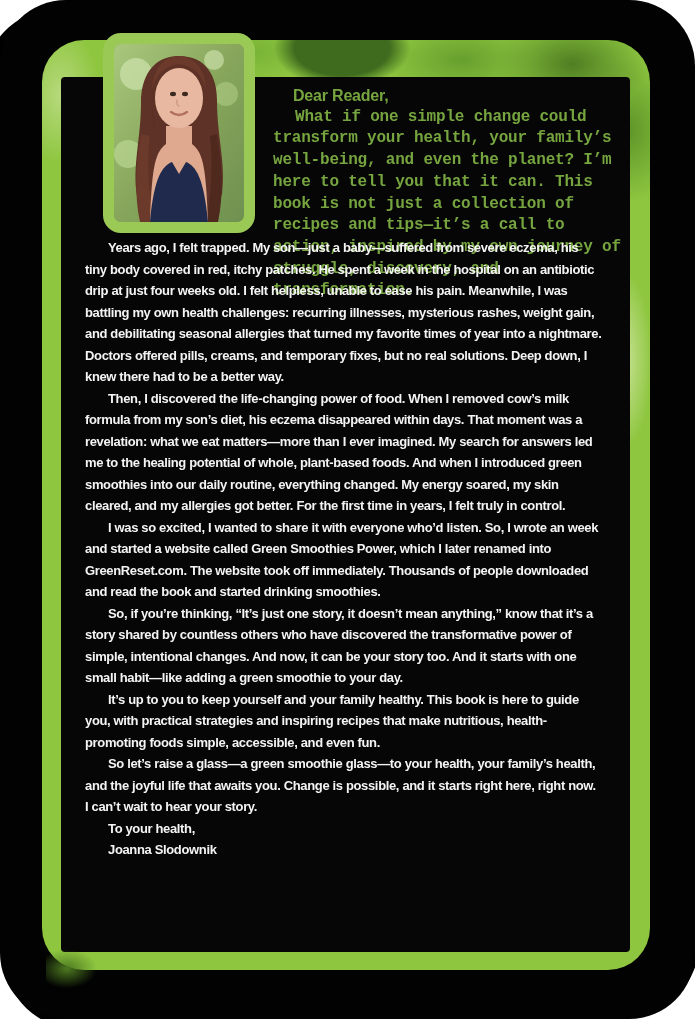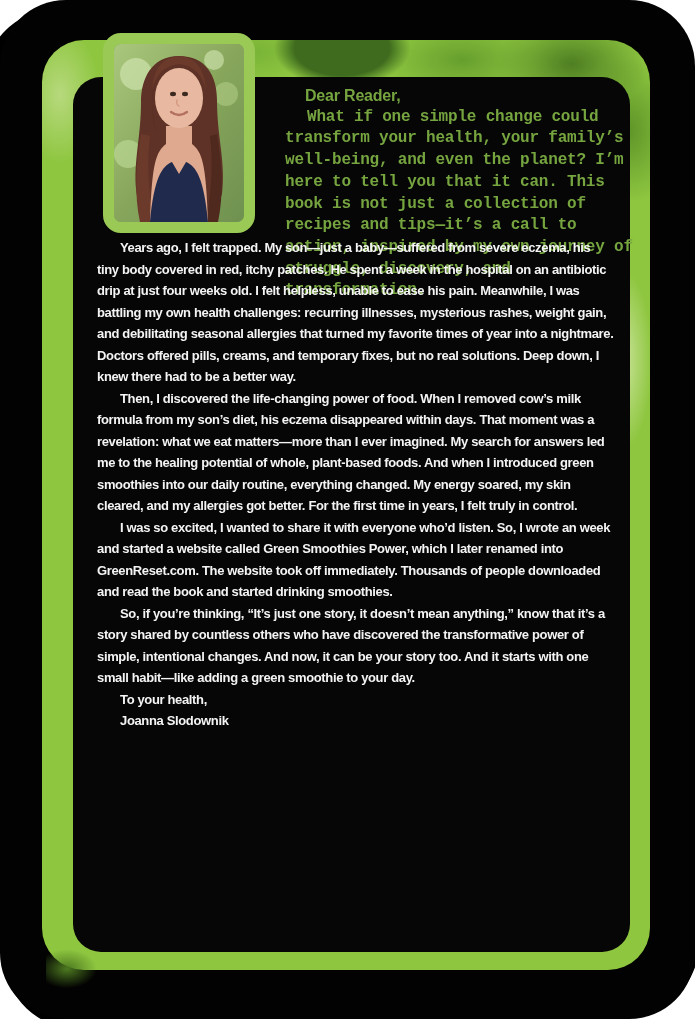--- a/index.html
+++ b/index.html
@@ -26,21 +26,21 @@
       radial-gradient(120px 60px at 420px 20px, #679f2e 0%, rgba(103,159,46,0) 68%),
       radial-gradient(110px 70px at 530px 24px, #4e7e22 0%, rgba(78,126,34,0) 70%),
       radial-gradient(85px 110px at 585px 90px, #5d9428 0%, rgba(93,148,40,0) 66%),
       radial-gradient(70px 45px at 215px 12px, #7ab437 0%, rgba(122,180,55,0) 70%),
       radial-gradient(55px 95px at 18px 55px,  #b7d97d 0%, rgba(183,217,125,0) 72%),
       radial-gradient(40px 120px at 580px 320px, #cde59c 0%, rgba(205,229,156,0) 75%);
   }
   
   .panel{
     position:absolute;left:19px;top:37px;right:20px;bottom:18px;
-    background:#060606;border-radius:28px;margin-left:12px;
+    background:#060606;border-radius:4px;
   }
   
   .photo{
     position:absolute;left:103px;top:33px;width:130px;height:178px;
     border:11px solid #9aca55;border-radius:18px;background:#7fa05a;
     overflow:hidden;z-index:5;
   }
   .photo svg{display:block;}
   
   .intro-block{
@@ -79,20 +79,22 @@
       <div class="intro-block">
         <p class="salutation">Dear Reader,</p>
         <p class="intro-par">What if one simple change could transform your health, your family’s well-being, and even the planet? I’m here to tell you that it can. This book is not just a collection of recipes and tips—it’s a call to action, inspired by my own journey of struggle, discovery, and transformation.</p>
       </div>
 
       <div class="body-block">
         <p>Years ago, I felt trapped. My son—just a baby—suffered from severe eczema, his tiny body covered in red, itchy patches. He spent a week in the hospital on an antibiotic drip at just four weeks old. I felt helpless, unable to ease his pain. Meanwhile, I was battling my own health challenges: recurring illnesses, mysterious rashes, weight gain, and debilitating seasonal allergies that turned my favorite times of year into a nightmare. Doctors offered pills, creams, and temporary fixes, but no real solutions. Deep down, I knew there had to be a better way.</p>
         <p>Then, I discovered the life-changing power of food. When I removed cow’s milk formula from my son’s diet, his eczema disappeared within days. That moment was a revelation: what we eat matters—more than I ever imagined. My search for answers led me to the healing potential of whole, plant-based foods. And when I introduced green smoothies into our daily routine, everything changed. My energy soared, my skin cleared, and my allergies got better. For the first time in years, I felt truly in control.</p>
         <p>I was so excited, I wanted to share it with everyone who’d listen. So, I wrote an week and started a website called Green Smoothies Power, which I later renamed into GreenReset.com. The website took off immediately. Thousands of people downloaded and read the book and started drinking smoothies.</p>
         <p>So, if you’re thinking, “It’s just one story, it doesn’t mean anything,” know that it’s a story shared by countless others who have discovered the transformative power of simple, intentional changes. And now, it can be your story too. And it starts with one small habit—like adding a green smoothie to your day.</p>
+        <p>It’s up to you to keep yourself and your family healthy. This book is here to guide you, with practical strategies and inspiring recipes that make nutritious, health-promoting foods simple, accessible, and even fun.</p>
+        <p>So let’s raise a glass—a green smoothie glass—to your health, your family’s health, and the joyful life that awaits you. Change is possible, and it starts right here, right now. I can’t wait to hear your story.</p>
         <p class="closing-line">To your health,</p>
         <p class="closing-line">Joanna Slodownik</p>
       </div>
 
     </div>
   </div>
 
   <div class="leaf-sliver"></div>
 
   <div class="photo" title="Portrait photo of the author, a smiling woman with long auburn hair in front of green foliage">

